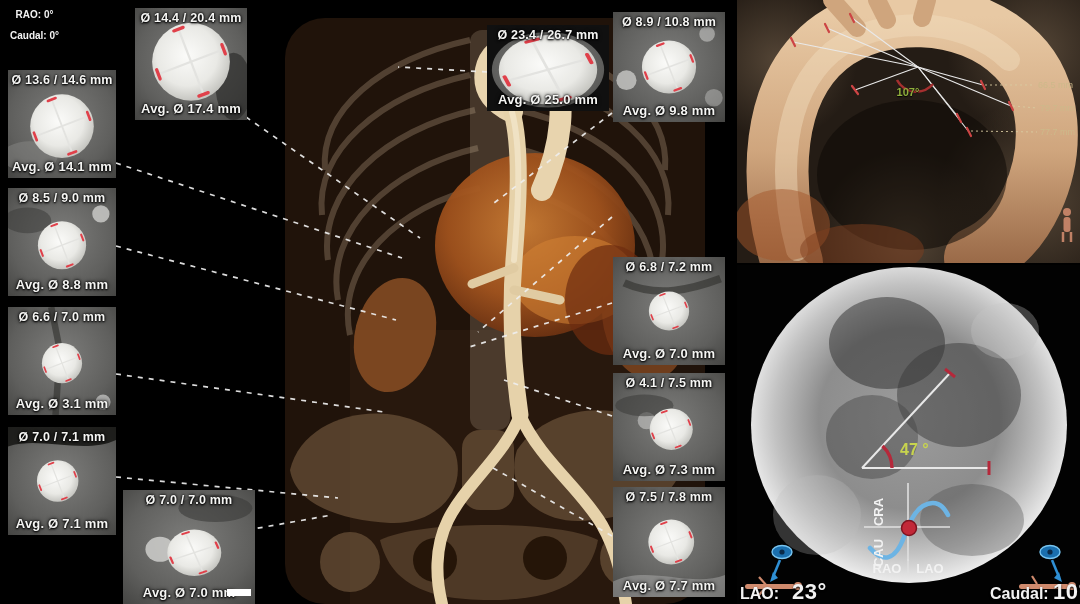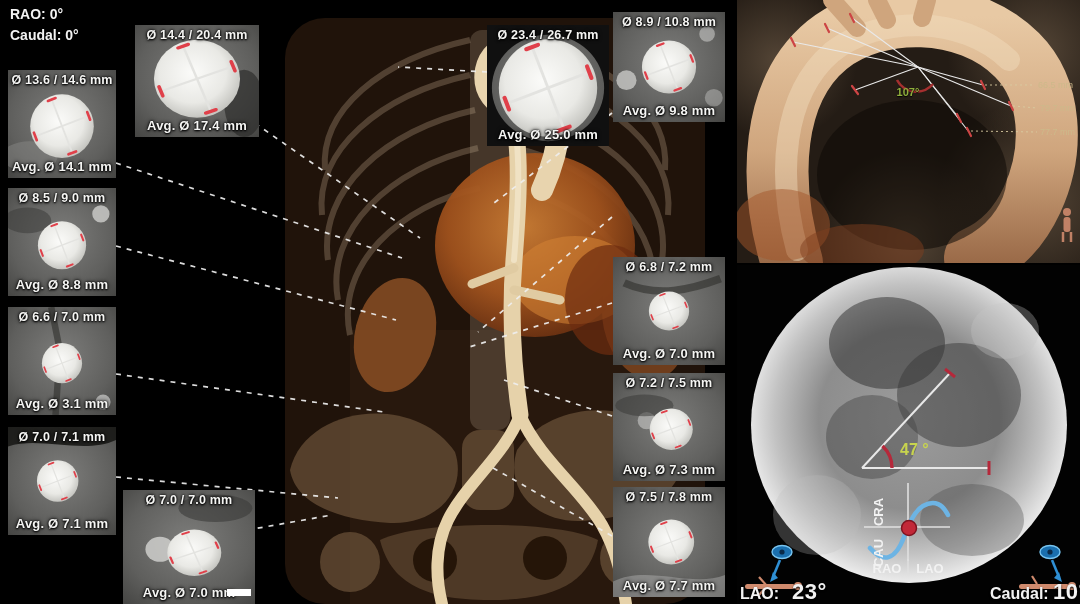--- a/index.html
+++ b/index.html
@@ -9,22 +9,22 @@
   
   .ct{position:absolute;overflow:hidden;background:#4c4c4a;z-index:2;}
   .ct svg.bgv{position:absolute;left:0;top:0;width:100%;height:100%}
   .ct .tl,.ct .bl{position:absolute;left:0;right:0;text-align:center;font-weight:700;
        font-size:12.5px;color:#f5f5f3;letter-spacing:.2px;
        text-shadow:0 1px 2px #000,0 0 4px #000,0 0 2px #000;}
   .ct .tl{top:3px}
   .ct .bl{bottom:4px;font-size:13px}
   .sbar{position:absolute;right:4px;bottom:8px;width:24px;height:7px;background:#fff;}
   
-  .hdr{position:absolute;left:10px;top:4px;z-index:5;font-size:14px;font-weight:700;
-       line-height:21px;text-shadow:0 1px 2px #000;}
+  .hdr{position:absolute;left:10px;top:4px;z-index:5;font-size:10px;font-weight:700;
+       line-height:21px;text-shadow:0 1px 2px #000;text-align:center;}
   .footTxt{position:absolute;z-index:5;font-weight:700;text-shadow:0 1px 2px #000;}
   .footLbl{font-size:16px}
   .footVal{font-size:22px;letter-spacing:.5px}
   #connectors{position:absolute;left:0;top:0;z-index:1;pointer-events:none;}
   #torso-view{position:absolute;left:230px;top:0;z-index:0;}
   #arch-view{position:absolute;left:737px;top:0;z-index:2;background:#241c15;}
   #fluoro-view{position:absolute;left:737px;top:265px;z-index:2;background:#020202;}
 </style>
 </head>
 <body>
@@ -183,42 +183,42 @@
   <div class="ct" style="left:8px;top:427px;width:108px;height:108px">
     <svg class="bgv" viewBox="0 0 100 100" preserveAspectRatio="none">
       <rect width="100" height="100" fill="url(#ctbg)"></rect>
         <path d="M0 18 C30 8, 70 26, 100 12 L100 0 L0 0 Z" fill="#151513" opacity=".85"></path>
       <use href="#vcross" transform="translate(46,50) scale(.62) translate(-50,-50)"></use>
       </svg>
     <div class="tl">Ø 7.0 / 7.1 mm</div>
     <div class="bl">Avg. Ø 7.1 mm</div>
   </div>
 
-  <div class="ct" style="left:135px;top:25px;width:124px;height:112px">
+  <div class="ct" style="left:135px;top:8px;width:112px;height:112px">
     <svg class="bgv" viewBox="0 0 100 100" preserveAspectRatio="none">
       <rect width="100" height="100" fill="url(#ctbg)"></rect>
         <ellipse cx="88" cy="70" rx="16" ry="30" fill="#2e2e2c" opacity=".7"></ellipse>
       <use href="#vcross" transform="translate(50,48) scale(1.12) translate(-50,-50)"></use>
       </svg>
     <div class="tl">Ø 14.4 / 20.4 mm</div>
     <div class="bl">Avg. Ø 17.4 mm</div>
   </div>
   <div class="ct" style="left:123px;top:490px;width:132px;height:114px">
     <svg class="bgv" viewBox="0 0 100 100" preserveAspectRatio="none">
       <rect width="100" height="100" fill="url(#ctbg)"></rect>
         <circle cx="28" cy="52" r="11" fill="#d4d4d2" opacity=".8"></circle>
       <ellipse cx="70" cy="16" rx="28" ry="12" fill="#3a3a38" opacity=".6"></ellipse>
       <use href="#vcross" transform="translate(54,55) scale(.66) translate(-50,-50)"></use>
       </svg>
     <div class="tl">Ø 7.0 / 7.0 mm</div>
     <div class="bl">Avg. Ø 7.0 mm</div>
     <div class="sbar"></div>
   </div>
 
-  <div class="ct" style="left:487px;top:25px;width:122px;height:121px">
+  <div class="ct" style="left:487px;top:25px;width:122px;height:86px">
     <svg class="bgv" viewBox="0 0 100 100" preserveAspectRatio="none">
       <rect width="100" height="100" fill="#101010"></rect>
         <ellipse cx="50" cy="52" rx="46" ry="44" fill="url(#ctbg)"></ellipse>
       <use href="#vcross" transform="translate(50,52) scale(1.30) translate(-50,-50)"></use>
       </svg>
     <div class="tl">Ø 23.4 / 26.7 mm</div>
     <div class="bl">Avg. Ø 25.0 mm</div>
   </div>
 
   <div class="ct" style="left:613px;top:12px;width:112px;height:110px">
@@ -241,21 +241,21 @@
     <div class="tl">Ø 6.8 / 7.2 mm</div>
     <div class="bl">Avg. Ø 7.0 mm</div>
   </div>
   <div class="ct" style="left:613px;top:373px;width:112px;height:108px">
     <svg class="bgv" viewBox="0 0 100 100" preserveAspectRatio="none">
       <rect width="100" height="100" fill="url(#ctbg)"></rect>
         <circle cx="30" cy="44" r="8" fill="#cacac8" opacity=".6"></circle>
       <ellipse cx="28" cy="30" rx="26" ry="10" fill="#3a3a38" opacity=".55"></ellipse>
       <use href="#vcross" transform="translate(52,52) scale(.62) translate(-50,-50)"></use>
       </svg>
-    <div class="tl">Ø 7.2 / 7.5 mm</div>
+    <div class="tl">Ø 4.1 / 7.5 mm</div>
     <div class="bl">Avg. Ø 7.3 mm</div>
   </div>
   <div class="ct" style="left:613px;top:487px;width:112px;height:110px">
     <svg class="bgv" viewBox="0 0 100 100" preserveAspectRatio="none">
       <rect width="100" height="100" fill="url(#ctbg)"></rect>
         <path d="M0 86 C30 70, 70 92, 100 80 L100 100 L0 100 Z" fill="#cfcfcd" opacity=".35"></path>
       <use href="#vcross" transform="translate(52,50) scale(.66) translate(-50,-50)"></use>
       </svg>
     <div class="tl">Ø 7.5 / 7.8 mm</div>
     <div class="bl">Avg. Ø 7.7 mm</div>

